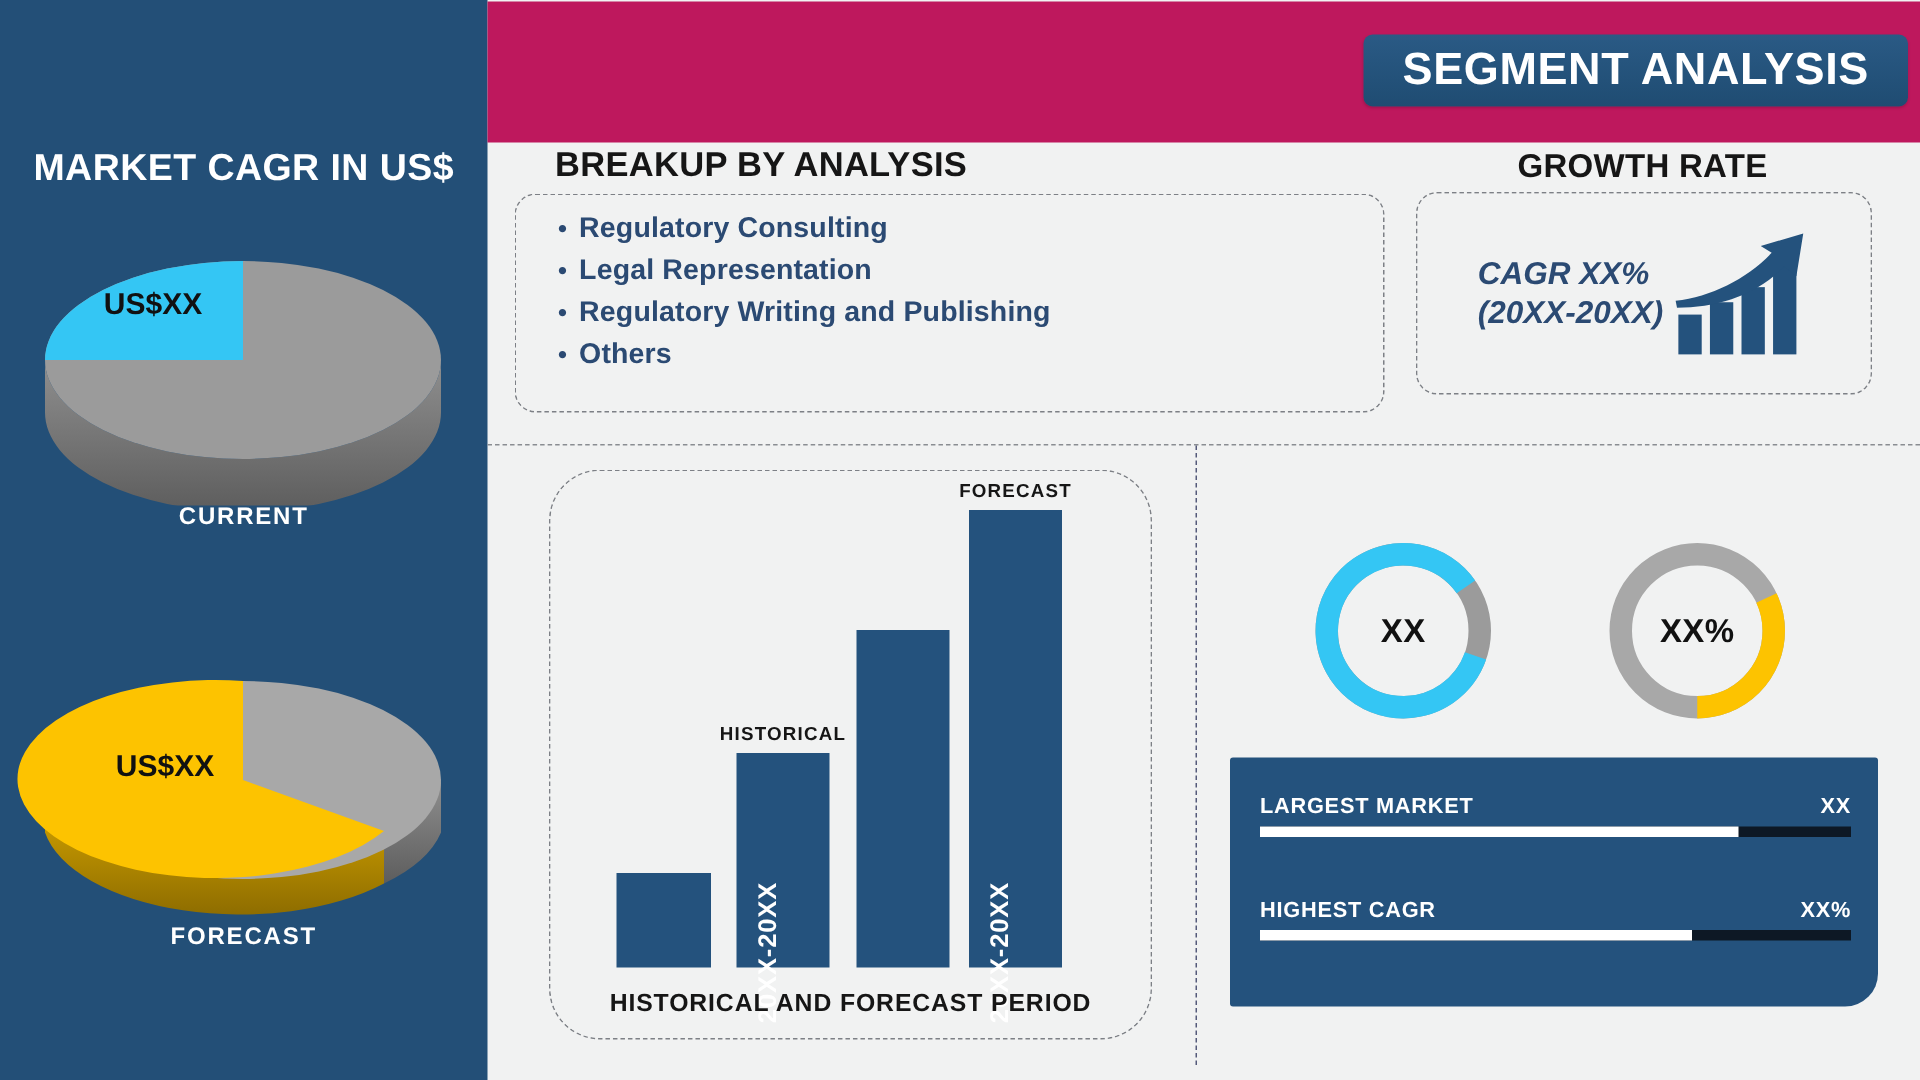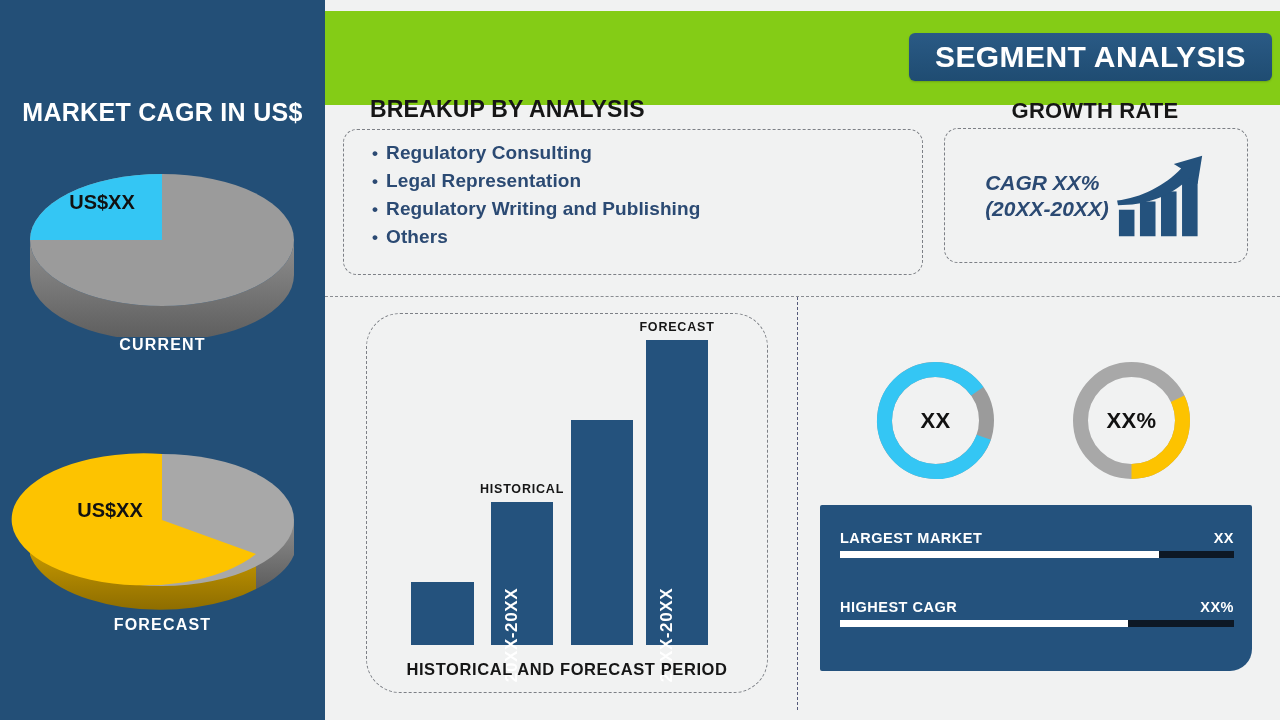--- a/index.html
+++ b/index.html
@@ -24,21 +24,21 @@
   .pie-wrap.current{top:152px;}
   .pie-wrap.forecast{top:432px;}
   .pie-stage{position:relative;width:309px;height:185px;}
   .pie-caption{
     text-align:center;color:#ffffff;font-size:16px;font-weight:bold;
     letter-spacing:1.2px;margin-top:-1px;
   }
 
   
   .header-band{
-    position:absolute;left:325px;top:11px;width:955px;height:94px;background:#84cc16;
+    position:absolute;left:325px;top:1px;width:955px;height:94px;background:#be185d;
   }
   .title-pill{
     position:absolute;left:584px;top:22px;width:363px;height:48px;
     background:linear-gradient(180deg,#2a5a85 0%,#1f4c72 100%);
     border-radius:6px;
     display:flex;align-items:center;justify-content:center;
     box-shadow:0 1px 2px rgba(0,0,0,.18);
   }
   .title-pill span{
     color:#ffffff;font-size:30px;font-weight:bold;letter-spacing:.4px;

